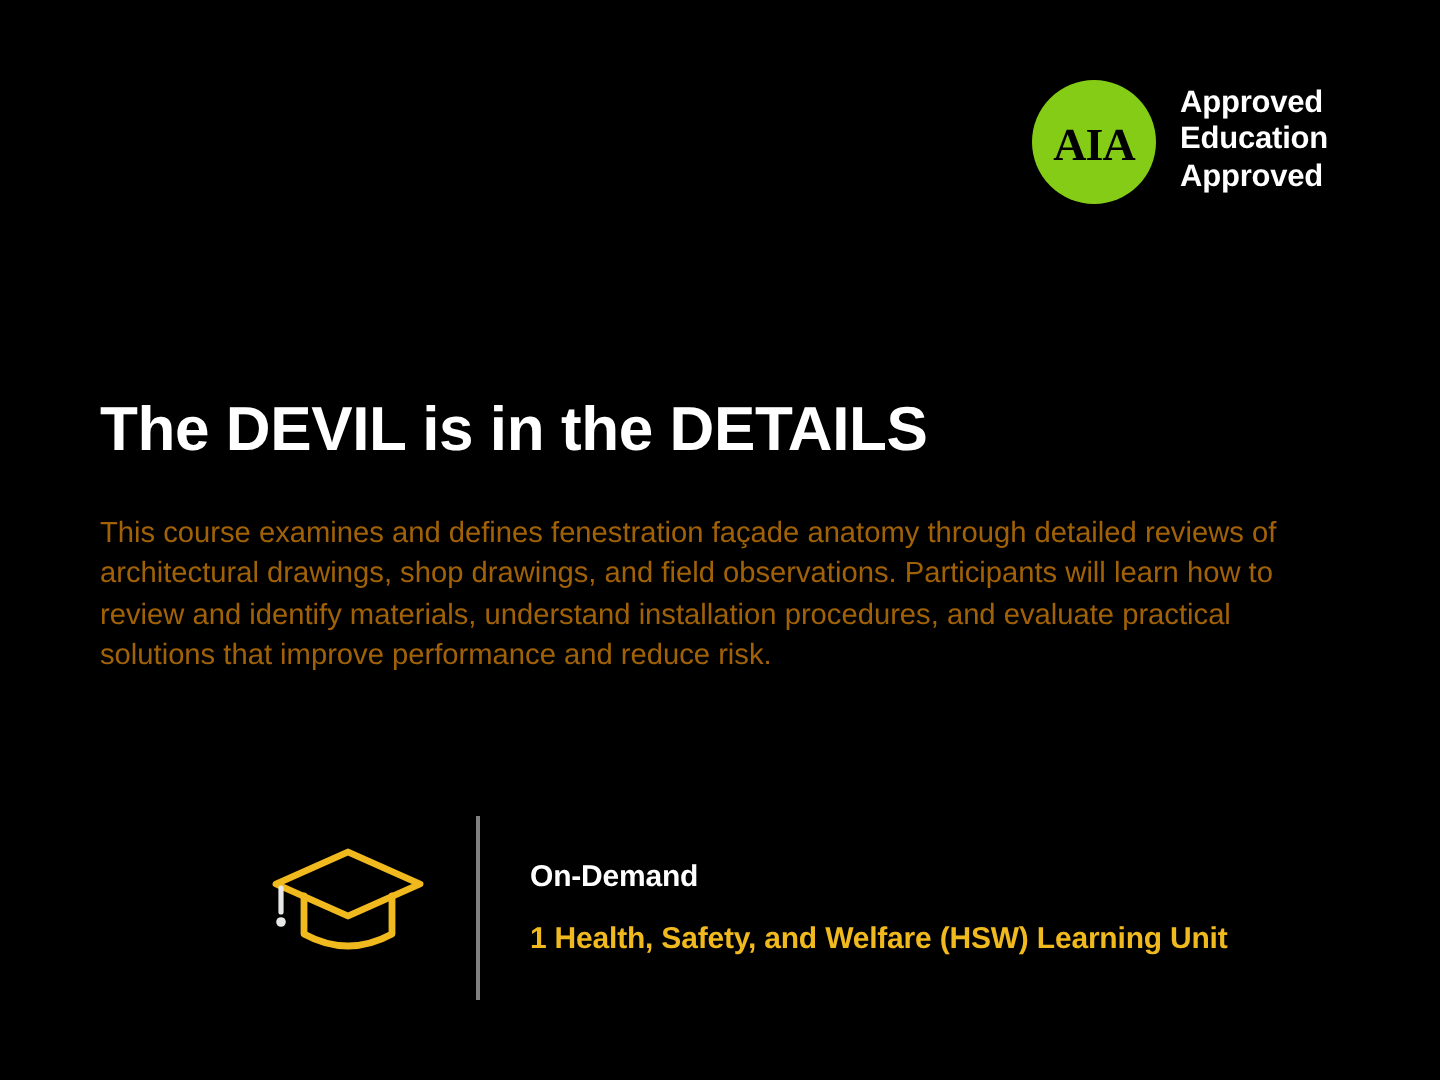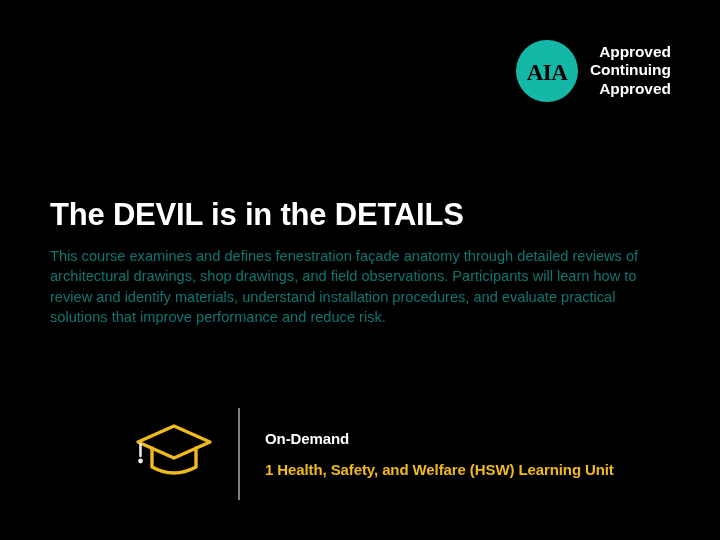--- a/index.html
+++ b/index.html
@@ -27,21 +27,21 @@
     left: 516px;
     top: 40px;
     display: flex;
     align-items: flex-start;
     gap: 12px;
   }
   .aia-seal {
     width: 62px;
     height: 62px;
     border-radius: 50%;
-    background: #14b8a6;
+    background: #84cc16;
     display: flex;
     align-items: center;
     justify-content: center;
     flex: 0 0 auto;
   }
   .aia-seal-text {
     color: #000000;
     font-family: "Liberation Serif", serif;
     font-weight: bold;
     font-size: 23px;
@@ -50,44 +50,44 @@
     transform: translateY(1px);
   }
   .aia-caption {
     color: #ffffff;
     font-size: 15.5px;
     font-weight: bold;
     line-height: 1.18;
     letter-spacing: -0.1px;
     padding-top: 3px;
   }
-  .aia-caption div { white-space: nowrap; text-align: right; }
+  .aia-caption div { white-space: nowrap; }
 
   
   .course-title {
     position: absolute;
     left: 50px;
     top: 167px;
     color: #ffffff;
     font-size: 31px;
     font-weight: bold;
     letter-spacing: -0.2px;
     line-height: 1.1;
     white-space: nowrap;
     font-stretch: condensed;
     margin-top: 31px;
   }
 
   
   .course-description {
     position: absolute;
     left: 50px;
-    top: 231px;
+    top: 242px;
     width: 620px;
-    color: #0f766e;
+    color: #a16207;
     font-size: 14.6px;
     font-weight: normal;
     line-height: 20.6px;
   }
 
   
   .meta-block {
     position: absolute;
     left: 130px;
     top: 408px;
@@ -134,21 +134,21 @@
 <body>
 
 <div class="slide">
 
   <div class="aia-lockup">
     <div class="aia-seal">
       <span class="aia-seal-text">AIA</span>
     </div>
     <div class="aia-caption">
       <div>Approved</div>
-      <div>Continuing</div>
+      <div>Education</div>
       <div>Approved</div>
     </div>
   </div>
 
   <h1 class="course-title">The DEVIL is in the DETAILS</h1>
 
   <p class="course-description">This course examines and defines fenestration façade anatomy through detailed reviews of architectural drawings, shop drawings, and field observations. Participants will learn how to review and identify materials, understand installation procedures, and evaluate practical solutions that improve performance and reduce risk.</p>
 
   <div class="meta-block">
 

